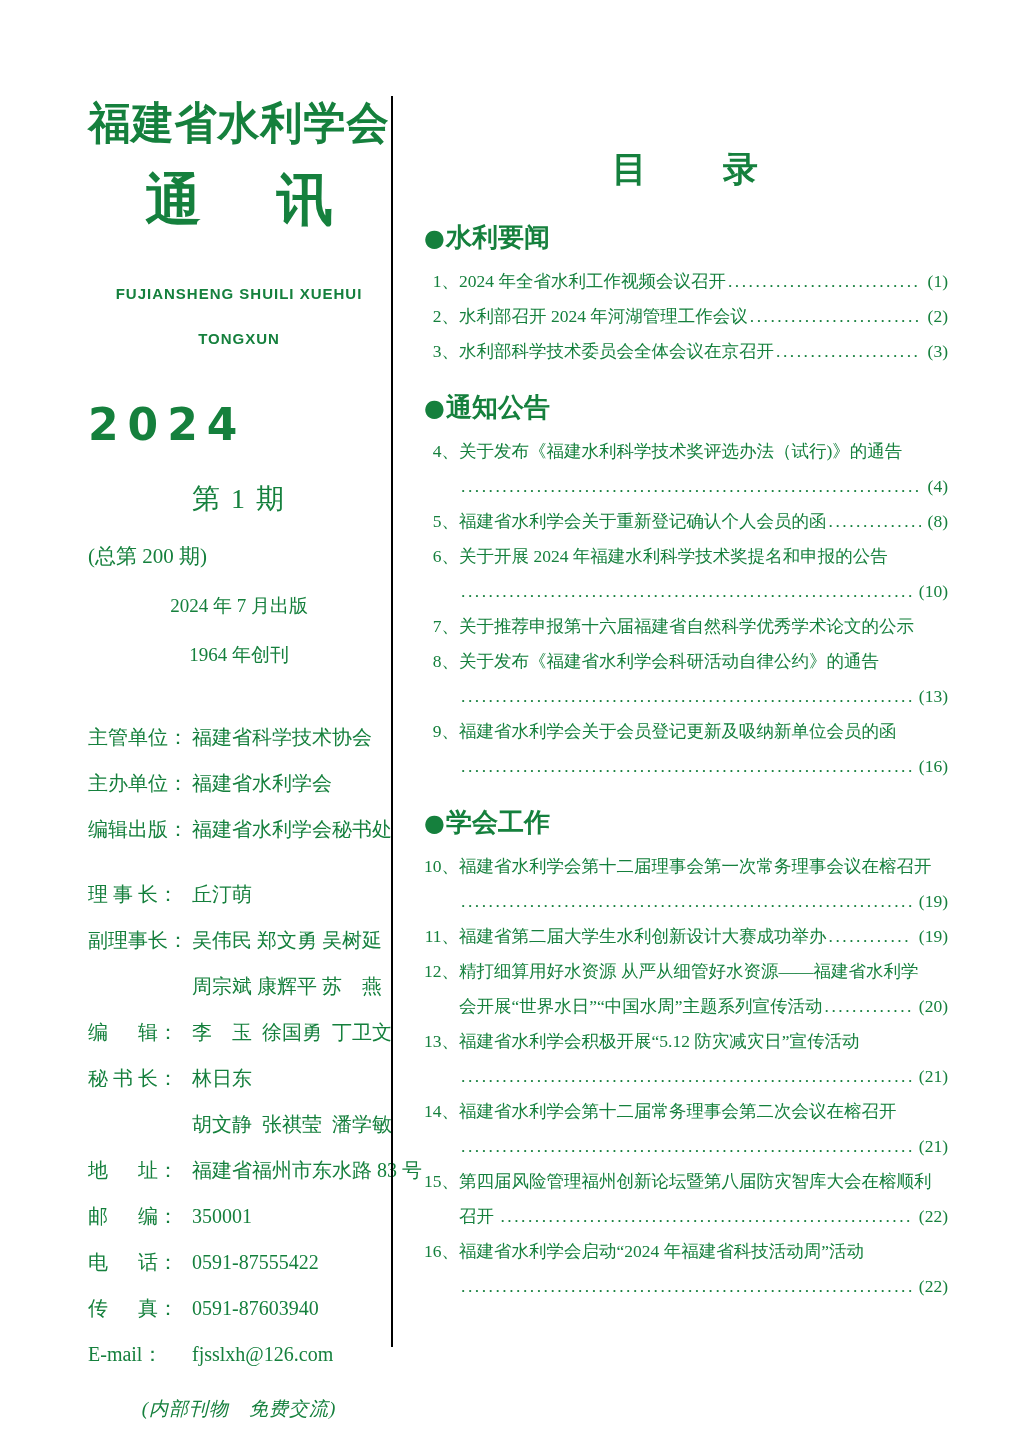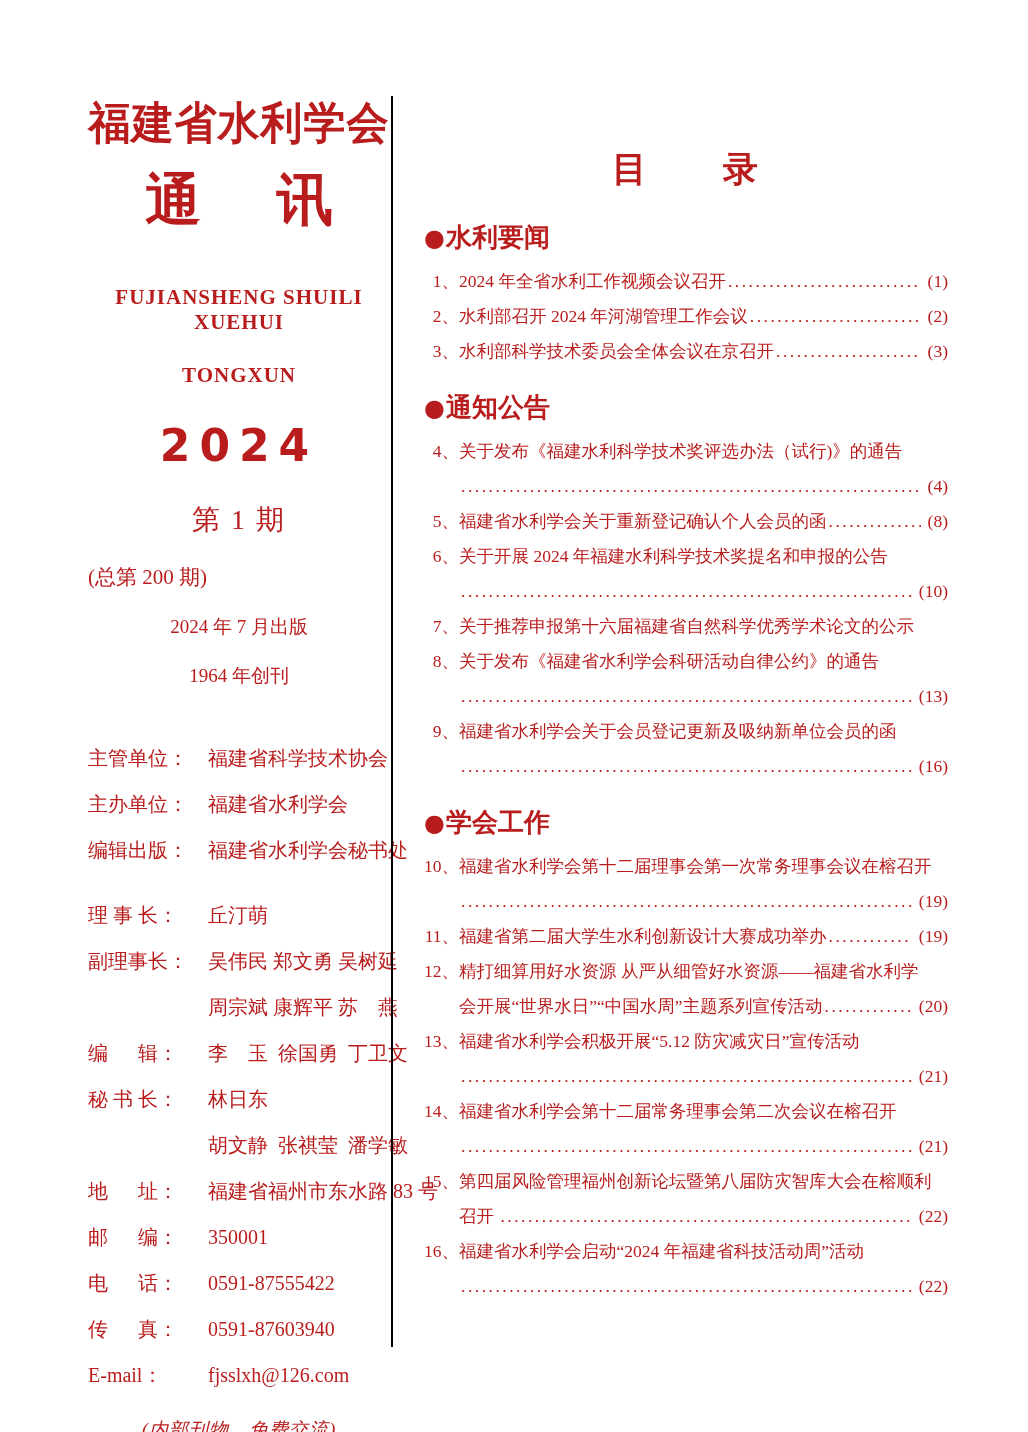--- a/index.html
+++ b/index.html
@@ -1,48 +1,48 @@
 <!DOCTYPE html>
 <html><head>
 <meta charset="utf-8">
 <style>
   html,body{margin:0;padding:0;background:#e8e8e8;}
   .page{
     position:relative;width:1028px;height:1432px;margin:0 auto;
-    background:#ffffff;color:#b91c1c;overflow:hidden;
+    background:#ffffff;color:#15803d;overflow:hidden;
     font-family:"Liberation Serif","DejaVu Serif",serif;
   }
   
   .left-col{position:absolute;left:88px;top:95px;width:302px;}
   .logo1{
     font-family:"DejaVu Sans","Liberation Sans",sans-serif;
     font-weight:900;font-size:42px;text-align:center;letter-spacing:1px;
     transform:scaleY(1.05);white-space:pre;
   }
   .logo2{
     font-family:"DejaVu Sans","Liberation Sans",sans-serif;
     font-weight:900;font-size:56px;text-align:center;margin-top:12px;white-space:pre;
   }
   .pinyin{
-    font-family:Liberation Serif, serif;
-    font-size:21px;text-align:center;letter-spacing:1px;font-weight:700;
+    font-family:Liberation Sans, sans-serif;
+    font-size:15px;text-align:center;letter-spacing:1px;font-weight:700;
   }
   .pinyin.l1{margin-top:46px;}
   .pinyin.l2{margin-top:28px;}
   .year{
     font-family:"DejaVu Sans","Liberation Sans",sans-serif;
-    font-weight:900;font-size:44px;letter-spacing:9px;text-align:center;margin-top:32px;
+    font-weight:900;font-size:44px;letter-spacing:9px;margin-top:52px;
   }
   .issue{font-size:28px;text-align:center;margin-top:30px;letter-spacing:2px;}
   .issue-total{font-size:21px;text-align:left;margin-top:24px;}
   .pub-date{font-size:19px;text-align:center;margin-top:23px;}
   .founded{font-size:19px;text-align:center;margin-top:23px;}
   .info-block{margin-top:56px;}
   .info-block.staff{margin-top:38px;}
-  .info-row{display:flex;align-items:baseline;font-size:20px;margin-bottom:19px;gap:16px;}
+  .info-row{display:flex;align-items:baseline;font-size:20px;margin-bottom:19px;}
   .info-label{flex:none;width:104px;white-space:pre;}
   .info-value{white-space:pre;}
   .footer-note{
     margin-top:28px;font-size:19px;text-align:center;font-style:italic;
     white-space:pre;letter-spacing:1px;
   }
   
   .divider{position:absolute;left:391px;top:96px;width:2px;height:1251px;background:#000;}
   
   .right-col{position:absolute;left:424px;top:146px;width:524px;}

